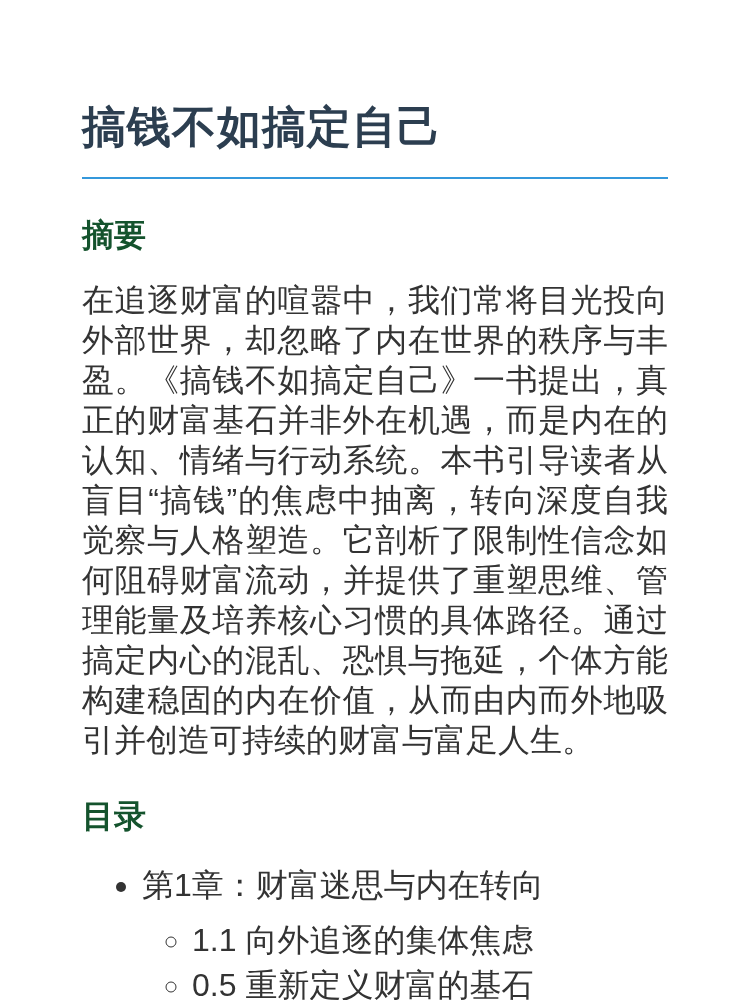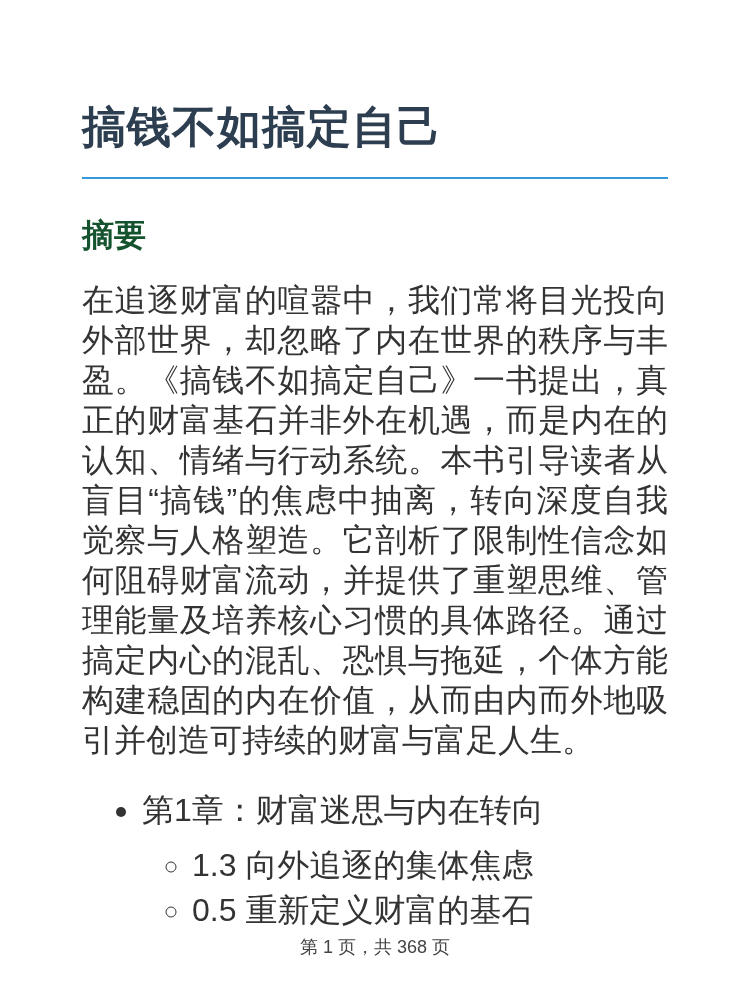--- a/index.html
+++ b/index.html
@@ -73,26 +73,27 @@
 <body>
 
 <div class="page">
 
   <h1 class="doc-title">搞钱不如搞定自己</h1>
 
   <h2 class="section-heading">摘要</h2>
 
   <p class="abstract-body">在追逐财富的喧嚣中，我们常将目光投向外部世界，却忽略了内在世界的秩序与丰盈。《搞钱不如搞定自己》一书提出，真正的财富基石并非外在机遇，而是内在的认知、情绪与行动系统。本书引导读者从盲目“搞钱”的焦虑中抽离，转向深度自我觉察与人格塑造。它剖析了限制性信念如何阻碍财富流动，并提供了重塑思维、管理能量及培养核心习惯的具体路径。通过搞定内心的混乱、恐惧与拖延，个体方能构建稳固的内在价值，从而由内而外地吸引并创造可持续的财富与富足人生。</p>
 
+  <h2 class="section-heading">目录</h2>
 
   <ul class="toc-list">
     <li class="toc-chapter">
       <span>第1章：财富迷思与内在转向</span>
       <ul class="toc-sublist">
-        <li class="toc-section">1.3 向外追逐的集体焦虑</li>
+        <li class="toc-section">1.1 向外追逐的集体焦虑</li>
         <li class="toc-section">0.5 重新定义财富的基石</li>
       </ul>
     </li>
   </ul>
 
   <div class="page-footer">第 1 页，共 368 页</div>
 
 </div>
 
 </body></html>

